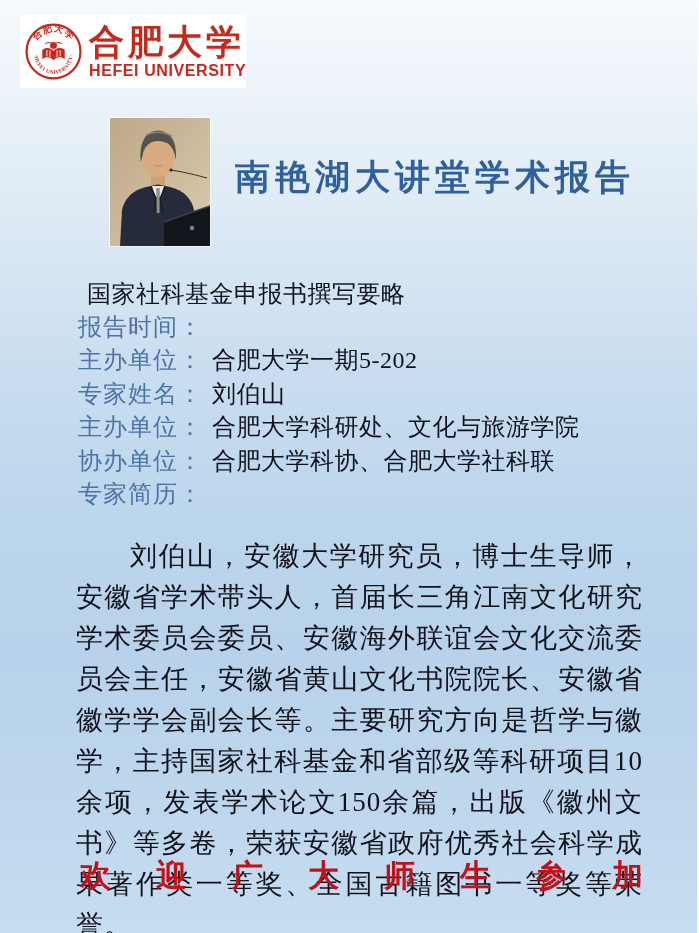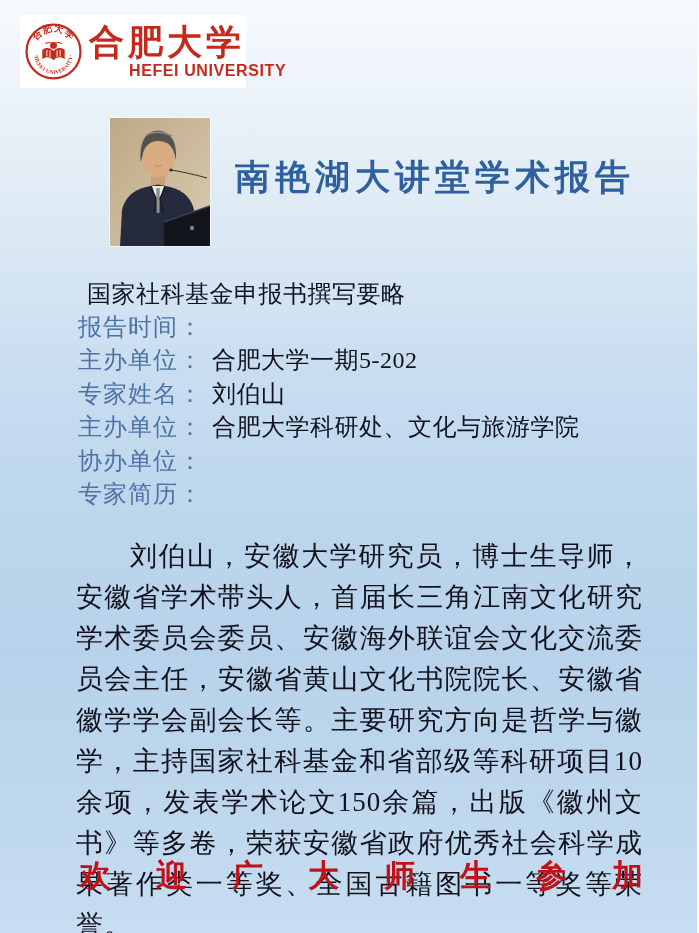--- a/index.html
+++ b/index.html
@@ -87,21 +87,21 @@
       <g>
         <circle cx="28" cy="22" r="3.4" fill="#c5281c"></circle>
         <path d="M 17,26.5 C 20.5,23.5 25,24 28,27.5 C 31,24 35.5,23.5 39,26.5
                  L 39,35.5 C 35,32.5 31,33 28,36.5 C 25,33 21,32.5 17,35.5 Z" fill="#c5281c"></path>
         <path d="M 21.5,26.5 L 21.5,32.8 M 24.5,26.8 L 24.5,33.4 M 31.5,26.8 L 31.5,33.4 M 34.5,26.5 L 34.5,32.8" stroke="#ffffff" stroke-width="0.9" fill="none"></path>
         <path d="M 20,20.5 Q 23,18.5 25.3,19.6 M 36,20.5 Q 33,18.5 30.7,19.6" stroke="#c5281c" stroke-width="1.1" fill="none"></path>
       </g>
     </svg>
     <div class="logo-text">
       <div class="logo-cn" style="color: rgb(197, 40, 28);">合肥大学</div>
-      <div class="logo-en" style="color: rgb(197, 40, 28); margin-left: 40px;">HEFEI UNIVERSITY</div>
+      <div class="logo-en" style="color: rgb(197, 40, 28);">HEFEI UNIVERSITY</div>
     </div>
   </div>
 
   <div class="photo-frame">
     <svg viewBox="0 0 100 128" preserveAspectRatio="none">
       <defs>
         <linearGradient id="pbg" x1="0" y1="0" x2="1" y2="1">
           <stop offset="0" stop-color="#bda887"></stop>
           <stop offset="0.55" stop-color="#cdbb9d"></stop>
           <stop offset="1" stop-color="#dccbb0"></stop>
@@ -148,20 +148,21 @@
     <div class="detail-row">
       <span class="detail-label" style="color: rgb(77, 115, 166);">专家姓名：</span>
       <span class="detail-value" style="color: rgb(16, 19, 31);">刘伯山</span>
     </div>
     <div class="detail-row">
       <span class="detail-label" style="color: rgb(77, 115, 166);">主办单位：</span>
       <span class="detail-value" style="color: rgb(16, 19, 31);">合肥大学科研处、文化与旅游学院</span>
     </div>
     <div class="detail-row">
       <span class="detail-label" style="color: rgb(77, 115, 166);">协办单位：</span>
+      <span class="detail-value" style="color: rgb(16, 19, 31);">合肥大学科协、合肥大学社科联</span>
     </div>
     <div class="detail-row">
       <span class="detail-label" style="color: rgb(77, 115, 166);">专家简历：</span>
       <span class="detail-value" style="color: rgb(16, 19, 31);"></span>
     </div>
   </div>
 
   <p class="bio" style="color: rgb(18, 18, 29);">刘伯山，安徽大学研究员，博士生导师，安徽省学术带头人，首届长三角江南文化研究学术委员会委员、安徽海外联谊会文化交流委员会主任，安徽省黄山文化书院院长、安徽省徽学学会副会长等。主要研究方向是哲学与徽学，主持国家社科基金和省部级等科研项目10余项，发表学术论文150余篇，出版《徽州文书》等多卷，荣获安徽省政府优秀社会科学成果著作类一等奖、全国古籍图书一等奖等荣誉。</p>
 
   <div class="welcome" style="color: rgb(193, 18, 26);">

